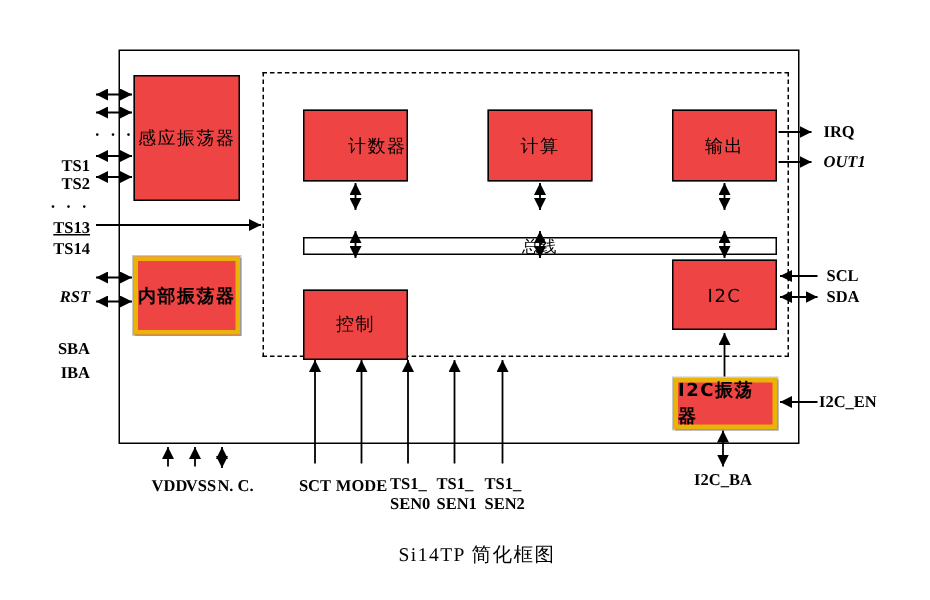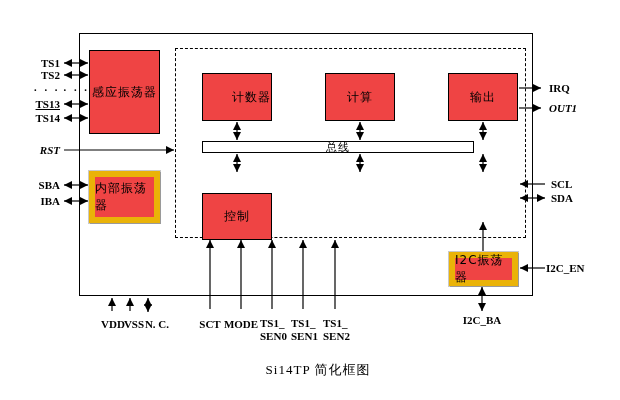--- a/index.html
+++ b/index.html
@@ -5,34 +5,34 @@
   html,body{margin:0;padding:0;background:#fff;}
   .canvas{
     position:relative;width:620px;height:400px;background:#ffffff;overflow:hidden;
     font-family:"Liberation Sans","DejaVu Sans",sans-serif;color:#000;
   }
   .box{
     position:absolute;box-sizing:border-box;border:1px solid #000;background:#ef4444;
     display:flex;align-items:center;justify-content:center;
     font-size:12px;letter-spacing:1px;font-family:"DejaVu Sans",sans-serif;
   }
-  .box.shadowed{border:6px solid #eab308;box-shadow:1px 1px 0 #9a9a9a, 0 0 0 1px #c9c9c9;}
+  .box.shadowed{border:3px solid #eab308;box-shadow:1px 1px 0 #9a9a9a, 0 0 0 1px #c9c9c9;font-weight:bold;}
   .outline{position:absolute;box-sizing:border-box;border:1px solid #000;background:transparent;}
   .outline.dashed{border:1px dashed #000;}
   .busbar{
     position:absolute;box-sizing:border-box;border:1px solid #000;background:#fff;
     display:flex;align-items:center;justify-content:center;
     font-size:11px;letter-spacing:1px;font-family:"DejaVu Sans",sans-serif;
   }
   .wires{position:absolute;left:0;top:0;pointer-events:none;}
   .pin{
     position:absolute;font-family:"Liberation Serif","DejaVu Serif",serif;
     font-weight:700;font-size:11px;line-height:12px;white-space:nowrap;
   }
-  .pin.rt{text-align:right;}
+  .pin.rt{text-align:right;margin-top:48px;}
   .pin.ctr{text-align:center;}
   .pin.two{white-space:pre-line;line-height:13px;}
   .dots{letter-spacing:2px;font-size:11px;}
   .caption{
     position:absolute;font-family:"Liberation Serif","DejaVu Serif",serif;
     font-size:13px;text-align:center;letter-spacing:1px;
   }
 </style>
 </head>
 <body>
@@ -50,25 +50,28 @@
   </div>
   <div class="box" style="left:202px;top:73px;width:70px;height:48px;justify-content:flex-end;">
     <span>计数器</span>
   </div>
   <div class="box" style="left:325px;top:73px;width:70px;height:48px;">
     <span>计算</span>
   </div>
   <div class="box" style="left:448px;top:73px;width:70px;height:48px;">
     <span>输出</span>
   </div>
-  <div class="busbar" style="left:202px;top:141px;width:272px;height:12px;">
+  <div class="busbar" style="left:202px;top:158px;width:316px;height:12px;">
     <span>总线</span>
   </div>
   <div class="box" style="left:202px;top:173px;width:70px;height:47px;margin-top:20px;">
     <span>控制</span>
+  </div>
+  <div class="box" style="left:448px;top:173px;width:70px;height:47px;">
+    <span>I2C</span>
   </div>
   <div class="box shadowed" style="left:449px;top:252px;width:69px;height:34px;">
     <span>I2C振荡器</span>
   </div>
 
   <svg class="wires" width="620" height="400" viewBox="0 0 620 400">
     <defs>
       <marker id="ah" viewBox="0 0 10 10" refX="10" refY="5" markerWidth="8" markerHeight="8" markerUnits="userSpaceOnUse" orient="auto-start-reverse">
         <path d="M0 0 L10 5 L0 10 z" fill="#000"></path>
       </marker>

